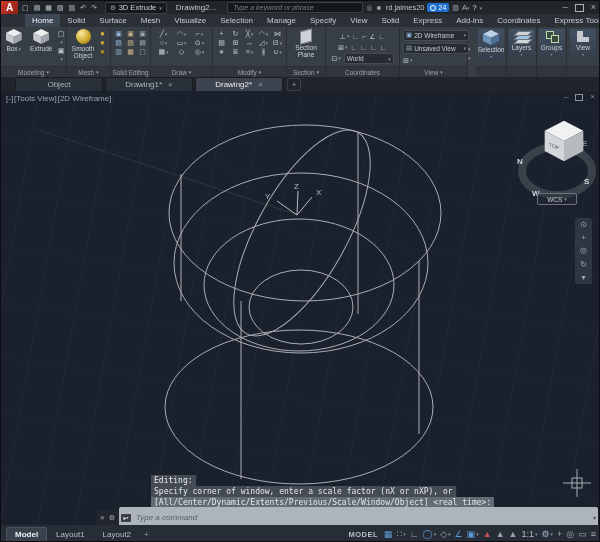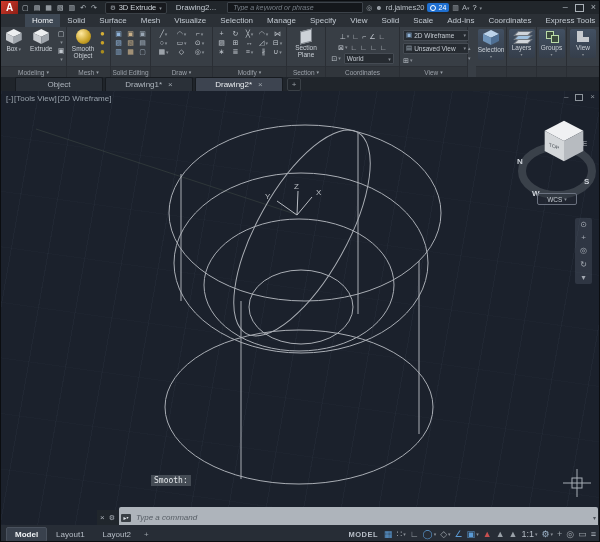--- a/index.html
+++ b/index.html
@@ -180,21 +180,21 @@
     <span class="rtab active">Home</span>
     <span class="rtab">Solid</span>
     <span class="rtab">Surface</span>
     <span class="rtab">Mesh</span>
     <span class="rtab">Visualize</span>
     <span class="rtab">Selection</span>
     <span class="rtab">Manage</span>
     <span class="rtab">Specify</span>
     <span class="rtab">View</span>
     <span class="rtab">Solid</span>
-    <span class="rtab">Scale</span>
+    <span class="rtab">Express</span>
     <span class="rtab">Add-ins</span>
     <span class="rtab">Coordinates</span>
     <span class="rtab">Express Tools</span>
 
   </div>
 
   <div id="ribbon" class="abs">
 
     <div class="panel" style="width:66px">
       <div class="panel-content">
@@ -533,21 +533,23 @@
 
     <div id="navbar" class="abs">
 
     <span class="nv">⊙</span>
         <span class="nv">+</span>
         <span class="nv">◎</span>
         <span class="nv">↻</span>
         <span class="nv">▾</span>
       </div>
 
-    <div class="cmdline" style="left:150px;top:384px">Smooth:</div>
+    <div class="cmdline" style="left:150px;top:384px">Editing:</div>
+    <div class="cmdline" style="left:150px;top:395px">Specify corner of window, enter a scale factor (nX or nXP), or</div>
+    <div class="cmdline" style="left:150px;top:406px;background:rgba(112,120,130,.85)">[All/Center/Dynamic/Extents/Previous/Scale/Window/Object] &lt;real time&gt;:</div>
 
     <div id="cmdbar" class="abs">
       <span style="font-size:8px;color:#aab1b8">×</span>
       <span style="font-size:7px;color:#aab1b8">⚙</span>
       <div id="cmdfield">
         <span class="cmdic">
             <span>▸</span>
             <span style="font-size:4px">▾</span>
           </span>
         <input placeholder="Type a command" style="">

